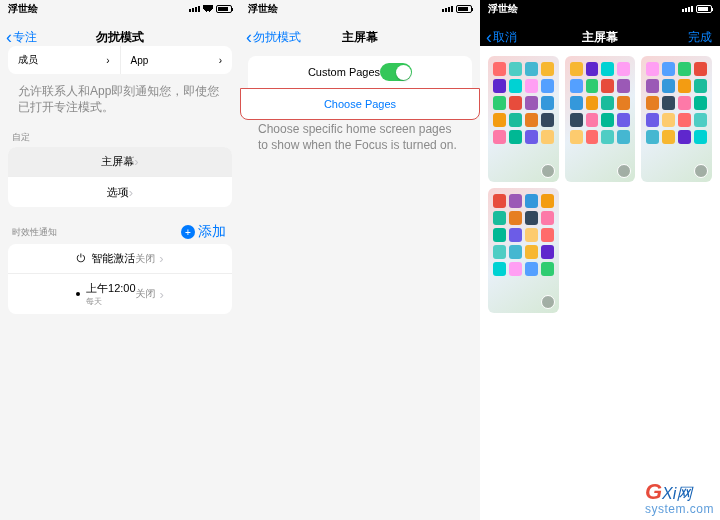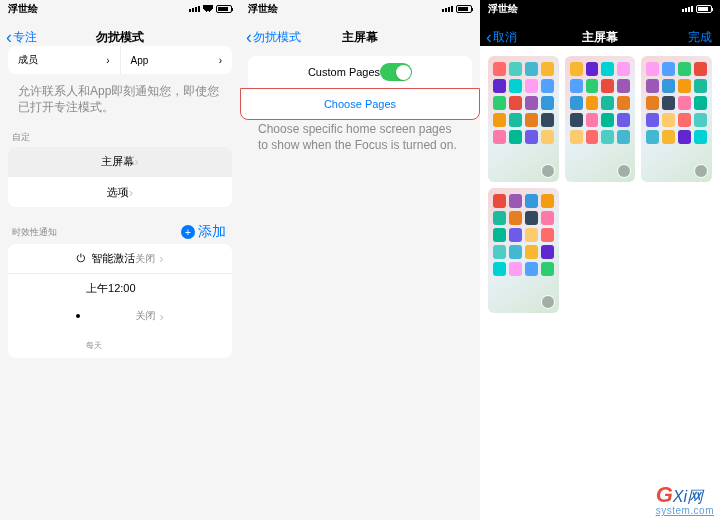--- a/index.html
+++ b/index.html
@@ -38,41 +38,41 @@
 .toggle { width: 32px; height: 18px; border-radius: 9px; position: relative; }
 .toggle.on { background: #34c759; }
 .toggle.off { background: #e5e5ea; }
 .toggle:after { content:''; position:absolute; width:15px; height:15px; background:#fff; border-radius:50%; top:1.5px; box-shadow: 0 1px 2px rgba(0,0,0,0.2); }
 .toggle.on:after { right: 1.5px; }
 .toggle.off:after { left: 1.5px; }
 
 .iconcircle { width: 14px; height: 14px; border-radius: 50%; background: #007aff; color:#fff; display:inline-flex; align-items:center; justify-content:center; font-size:10px; margin-right:3px; }
 .flexleft { display:flex; align-items:center; }
 .flexleft .sub { font-size:8px; color:#999; }
-.flexcol { display:flex; flex-direction:column;gap:44px; }
+.flexcol { display:flex; flex-direction:column; }
 
 .dot { width:4px;height:4px;background:#000;border-radius:50%;display:inline-block;margin-right:6px; }
 
 .highlight-row { border: 1.5px solid #d9534f; margin: 0; }
 
 
 .p3-head { background: #000; color: #fff; height: 46px; }
 .p3-head .topbar { color: #fff; }
 .p3-head .topbar .bars i, .p3-head .batt { border-color:#fff; }
 .p3-head .topbar .bars i { background:#fff; }
 .p3-head .topbar .batt:before, .p3-head .topbar .batt:after { background:#fff; }
 .grid { padding: 10px 8px; display: grid; grid-template-columns: repeat(3, 1fr); gap: 6px; }
 .hs-thumb { position:relative; border-radius: 6px; overflow:hidden; aspect-ratio: 9/16; background: linear-gradient(145deg,#f7d5d5 0%,#e8f0f7 50%,#d5e8d5 100%); display:grid; grid-template-columns:repeat(4,1fr); grid-auto-rows: 14px; gap:3px; padding:6px 5px 18px; cursor:pointer; }
 .hs-thumb.alone { grid-column: 1; }
 .appicon { border-radius: 3px; }
 .hs-circle { position:absolute; bottom:4px; right:4px; width:14px; height:14px; border:1.5px solid #fff; border-radius:50%; background:rgba(0,0,0,0.25); }
 
 .watermark { position: absolute; right: 6px; bottom: 4px; font-family: Georgia, serif; font-style: italic; font-size: 16px; color: #1763b5; pointer-events: none; }
 .watermark .g { color: #e74c3c; font-weight: bold; font-size: 22px; font-style: italic; }
-.watermark small { font-size: 10px; color: #5f9edb; display:block; text-align:left; margin-top:-3px; font-style:normal; letter-spacing:0.5px;text-decoration:underline; }
+.watermark small { font-size: 12px; color: #5f9edb; display:block; text-align:left; margin-top:-3px; font-style:normal; letter-spacing:0.5px; }
 </style>
 </head>
 <body>
 
 <div class="phone">
   <div class="topbar">
     <span class="title-left">浮世绘</span>
     <span class="status">
         <span class="bars">
           <i></i>

